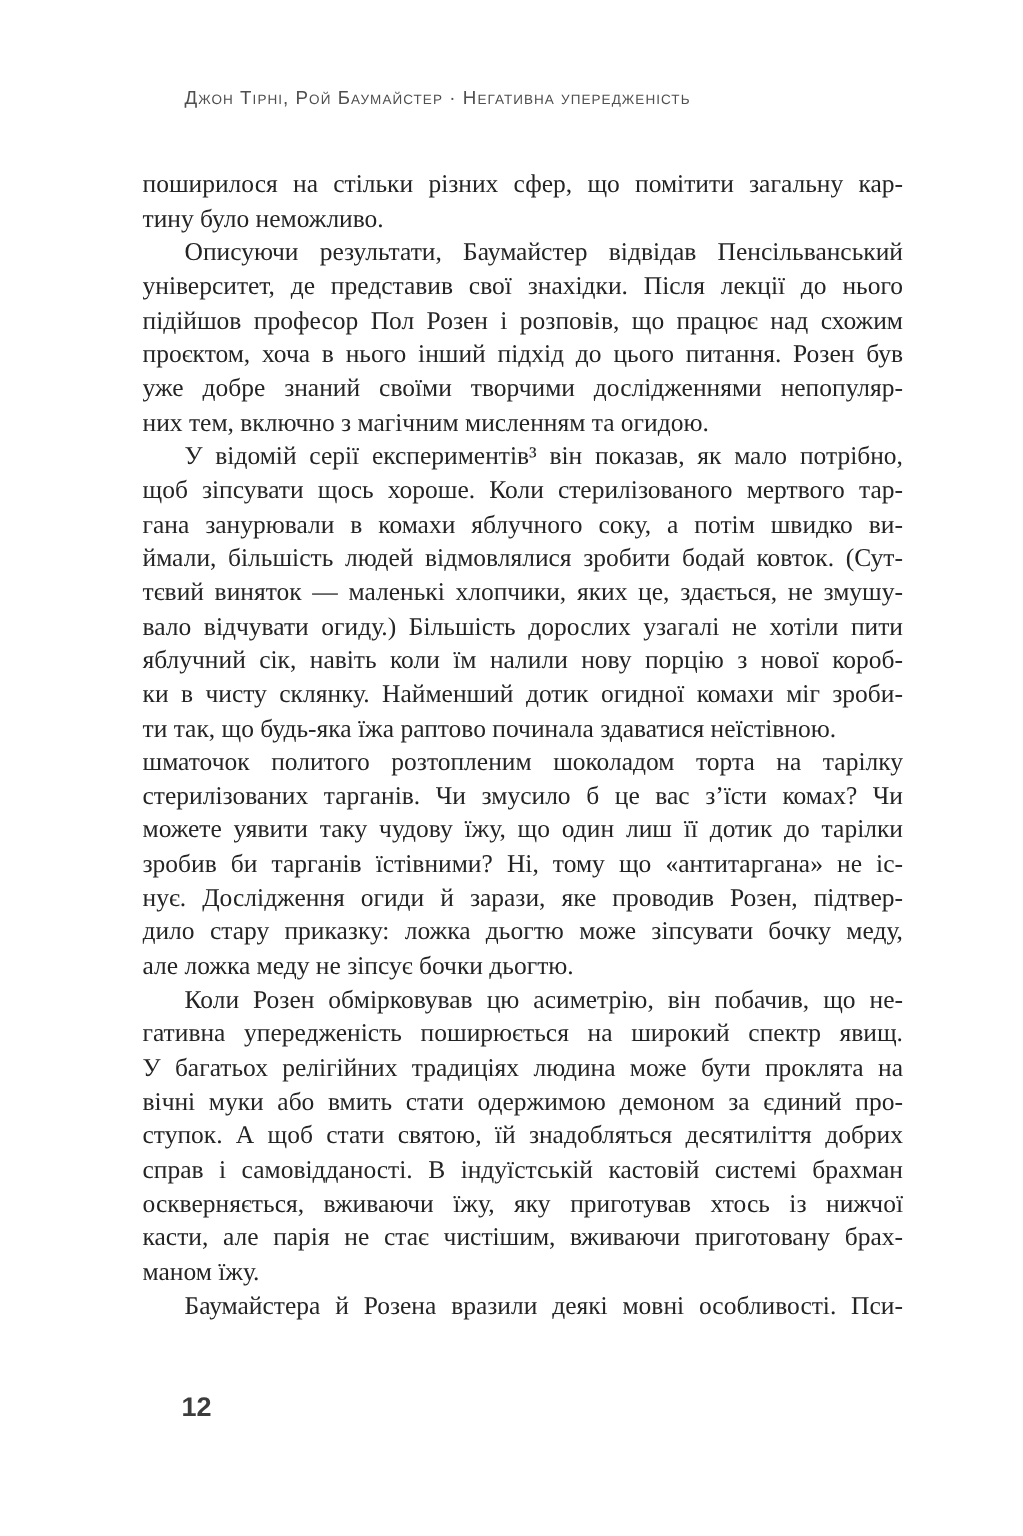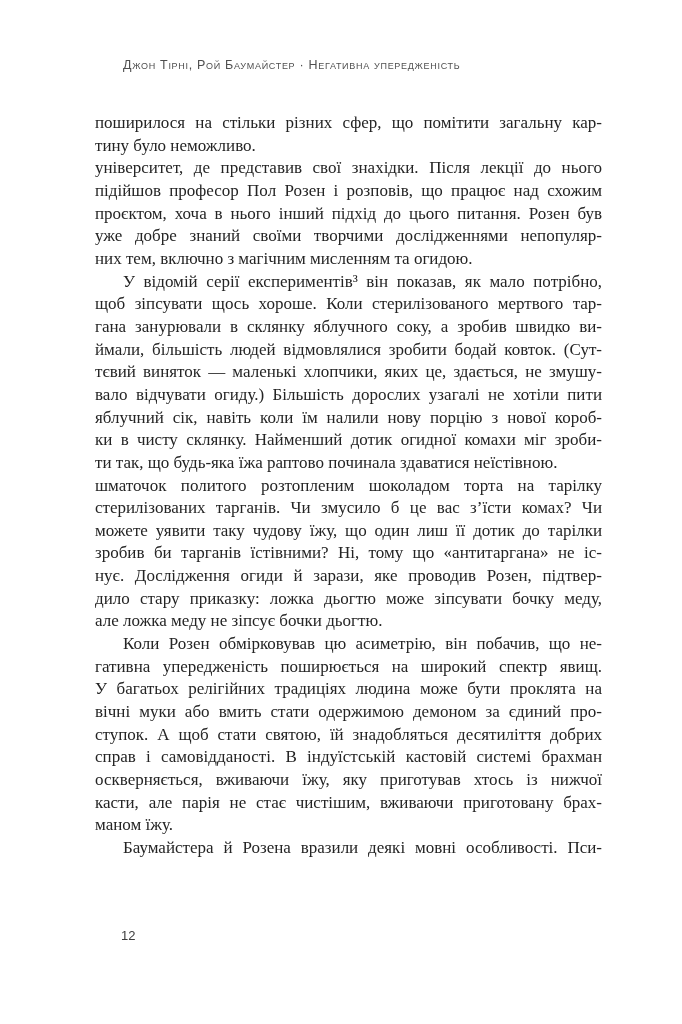--- a/index.html
+++ b/index.html
@@ -40,46 +40,48 @@
     text-align: justify;
     text-align-last: justify;
     white-space: normal;
   }
   .text-line.indent { padding-left: 28px; }
   .text-line.last { text-align-last: left; }
   .page-number {
     position: absolute;
     left: 121px; top: 928px;
     font-family: "Liberation Sans", sans-serif;
-    font-size: 13px;
+    font-size: 18px;
     color: #3c3c3c;
+    font-weight: bold;
   }
 </style>
 </head>
 <body>
 
 <div class="page" style="background: rgb(255, 255, 255);">
   <div class="running-header" style="color: rgb(79, 79, 79);">Джон Тірні, Рой Баумайстер · Негативна упередженість</div>
 
   <main class="text-block" style="color: rgb(36, 36, 36);">
       <div class="paragraph">
         <div class="text-line">поширилося на стільки різних сфер, що помітити загальну кар-</div>
         <div class="text-line last">тину було неможливо.</div>
       </div>
       <div class="paragraph">
+        <div class="text-line indent">Описуючи результати, Баумайстер відвідав Пенсільванський</div>
         <div class="text-line">університет, де представив свої знахідки. Після лекції до нього</div>
         <div class="text-line">підійшов професор Пол Розен і розповів, що працює над схожим</div>
         <div class="text-line">проєктом, хоча в нього інший підхід до цього питання. Розен був</div>
         <div class="text-line">уже добре знаний своїми творчими дослідженнями непопуляр-</div>
         <div class="text-line last">них тем, включно з магічним мисленням та огидою.</div>
       </div>
       <div class="paragraph">
         <div class="text-line indent">У відомій серії експериментів³ він показав, як мало потрібно,</div>
         <div class="text-line">щоб зіпсувати щось хороше. Коли стерилізованого мертвого тар-</div>
-        <div class="text-line">гана занурювали в склянку яблучного соку, а зробив швидко ви-</div>
+        <div class="text-line">гана занурювали в комахи яблучного соку, а потім швидко ви-</div>
         <div class="text-line">ймали, більшість людей відмовлялися зробити бодай ковток. (Сут-</div>
         <div class="text-line">тєвий виняток — маленькі хлопчики, яких це, здається, не змушу-</div>
         <div class="text-line">вало відчувати огиду.) Більшість дорослих узагалі не хотіли пити</div>
         <div class="text-line">яблучний сік, навіть коли їм налили нову порцію з нової короб-</div>
         <div class="text-line">ки в чисту склянку. Найменший дотик огидної комахи міг зроби-</div>
         <div class="text-line last">ти так, що будь-яка їжа раптово починала здаватися неїстівною.</div>
       </div>
       <div class="paragraph">
         <div class="text-line">шматочок политого розтопленим шоколадом торта на тарілку</div>
         <div class="text-line">стерилізованих тарганів. Чи змусило б це вас з’їсти комах? Чи</div>

